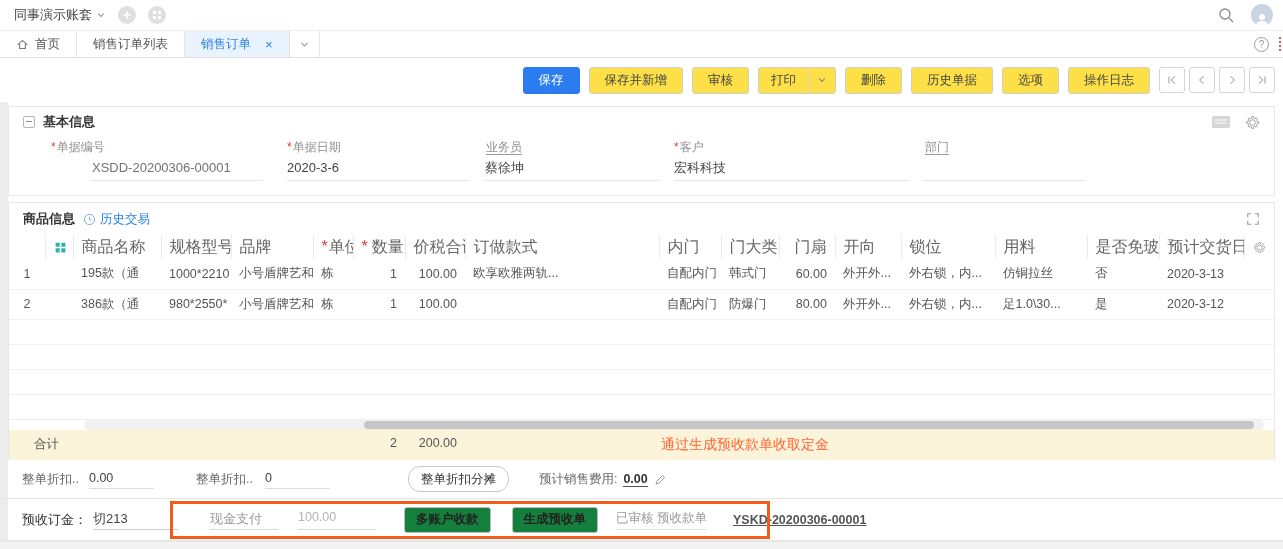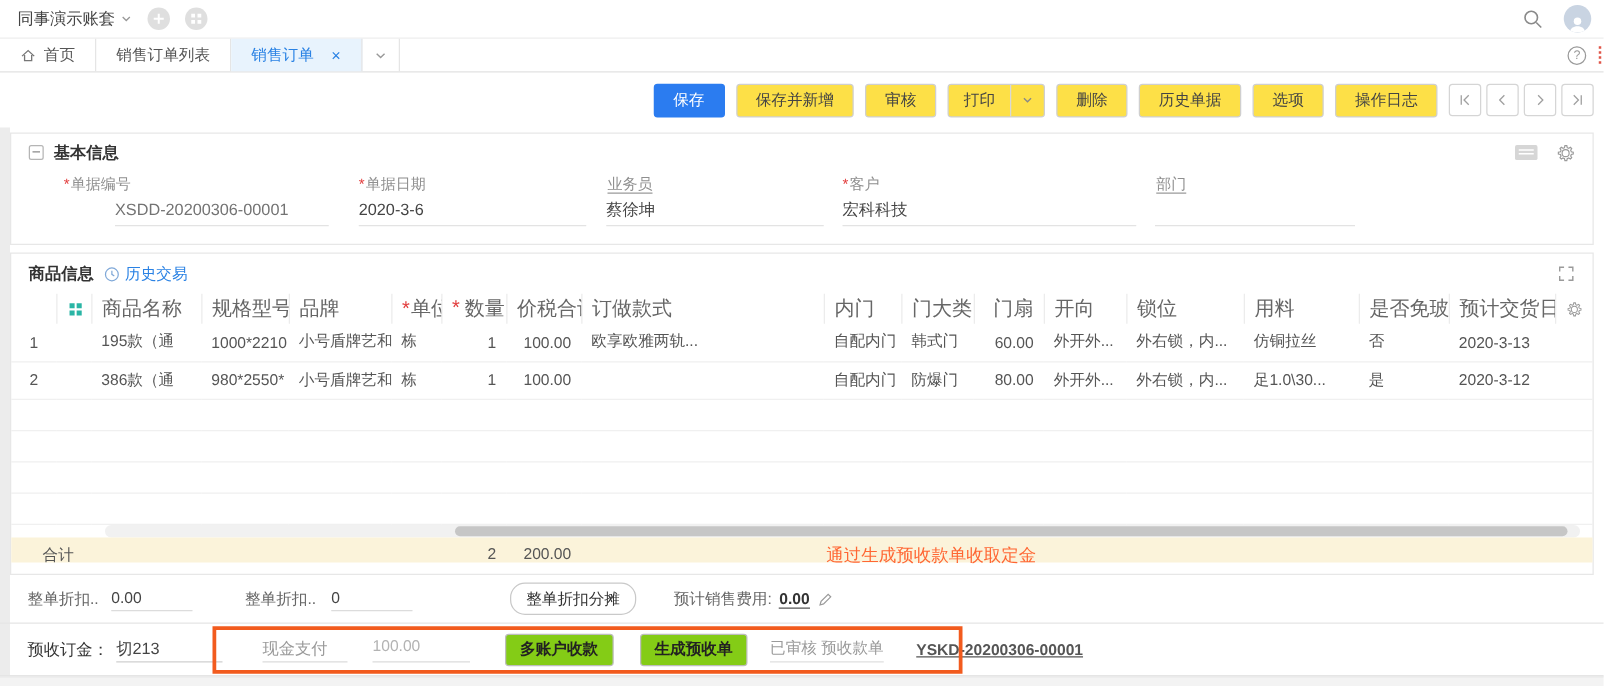--- a/index.html
+++ b/index.html
@@ -67,21 +67,21 @@
     padding:0 8px; border-left:1px solid #ececec; white-space:nowrap; overflow:hidden; }
   .grid th:first-child { border-left:none; }
   .grid td { height:30px; font-size:12.5px; color:#555; padding:0 8px; border-bottom:1px solid #f0f0f0;
     white-space:nowrap; overflow:hidden; }
   .grid tr.empty td { height:25px; }
   .grid .c { text-align:center; } .grid .r { text-align:right; }
   .grid .star { color:#e23c3c; margin-right:1px; }
   .th-flex { display:flex; align-items:center; gap:3px; }
   .scrollbar { height:10px; margin:0 10px 0 75px; background:#f1f1f1; border-radius:5px; position:relative; }
   .scroll-thumb { position:absolute; left:280px; right:10px; top:1px; height:8px; background:#c6c6c6; border-radius:4px; }
-  .totals { height:20px; background:#fbf3da; position:relative; font-size:12.5px; color:#555;padding-left:26px; }
+  .totals { height:30px; background:#fbf3da; position:relative; font-size:12.5px; color:#555;padding-left:26px; }
   .totals span { position:absolute; top:6px; }
   .t-label { left:25px; }
   .t-qty { left:336px; width:52px; text-align:right; }
   .t-amt { left:396px; width:52px; text-align:right; }
   .t-hint { left:652px; color:#ff6633; font-size:14px; }
 
   
   .discount { height:38px; display:flex; align-items:center; font-size:12.5px; color:#666; }
   .inline-input { border-bottom:1px solid #dcdcdc; height:20px; line-height:18px; color:#444; }
   .share-btn { height:26px; padding:0 12px; border:1px solid #c9c9c9; border-radius:12px; background:#fff;
@@ -89,21 +89,21 @@
   .fee-val { color:#333; font-weight:bold; border-bottom:1px solid #555; margin-left:6px; }
 
   
   .deposit { height:43px; border-top:1px solid #e5e5e5; border-bottom:1px solid #e5e5e5;
     display:flex; align-items:center; font-size:13px; position:relative; }
   .hl-box { position:absolute; left:170px; top:2px; width:600px; height:38px; border:3px solid #f25b1e; pointer-events:none; }
   .dep-label { margin-left:22px; color:#333; }
   .dep-value { width:85px; border-bottom:1px solid #cfcfcf; margin-left:6px; color:#444; height:20px; }
   .cash-label { margin-left:32px; width:68px; color:#9a9a9a; border-bottom:1px solid #dcdcdc; height:20px; }
   .cash-value { margin-left:20px; width:78px; color:#b3b3b3; border-bottom:1px solid #dcdcdc; height:20px; font-size:12.5px; }
-  .dep-btn { height:22px; padding:12px 11px; border:1px solid #bdbdbd; border-radius:3px; background:#84cc16;
+  .dep-btn { height:22px; padding:12px 11px; border:1px solid #bdbdbd; border-radius:3px; background:#15803d;
     font-size:12.5px; color:#222; font-weight:bold; display:flex; align-items:center; cursor:pointer; }
   .status-text { margin-left:18px; color:#9a9a9a; font-size:12.5px; border-bottom:1px solid #e0e0e0; height:20px; }
   .doc-link { margin-left:26px; color:#555; font-size:12.5px; text-decoration:underline; font-weight:bold; cursor:pointer; }
   .footer-strip { height:9px; background:#f3f3f3; border-top:1px solid #e8e8e8; }
 </style>
 </head>
 <body>
 
 <div class="topbar">
   <div class="account">

